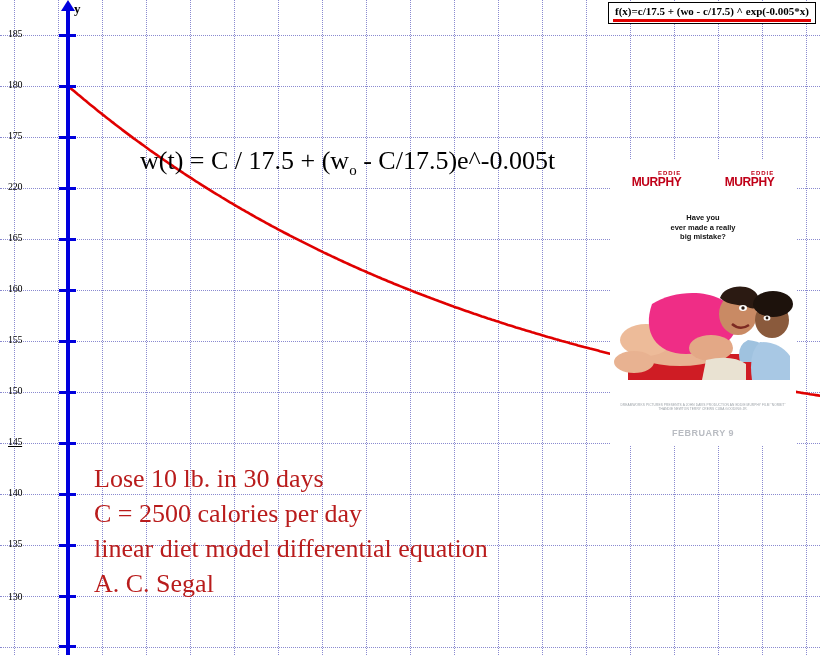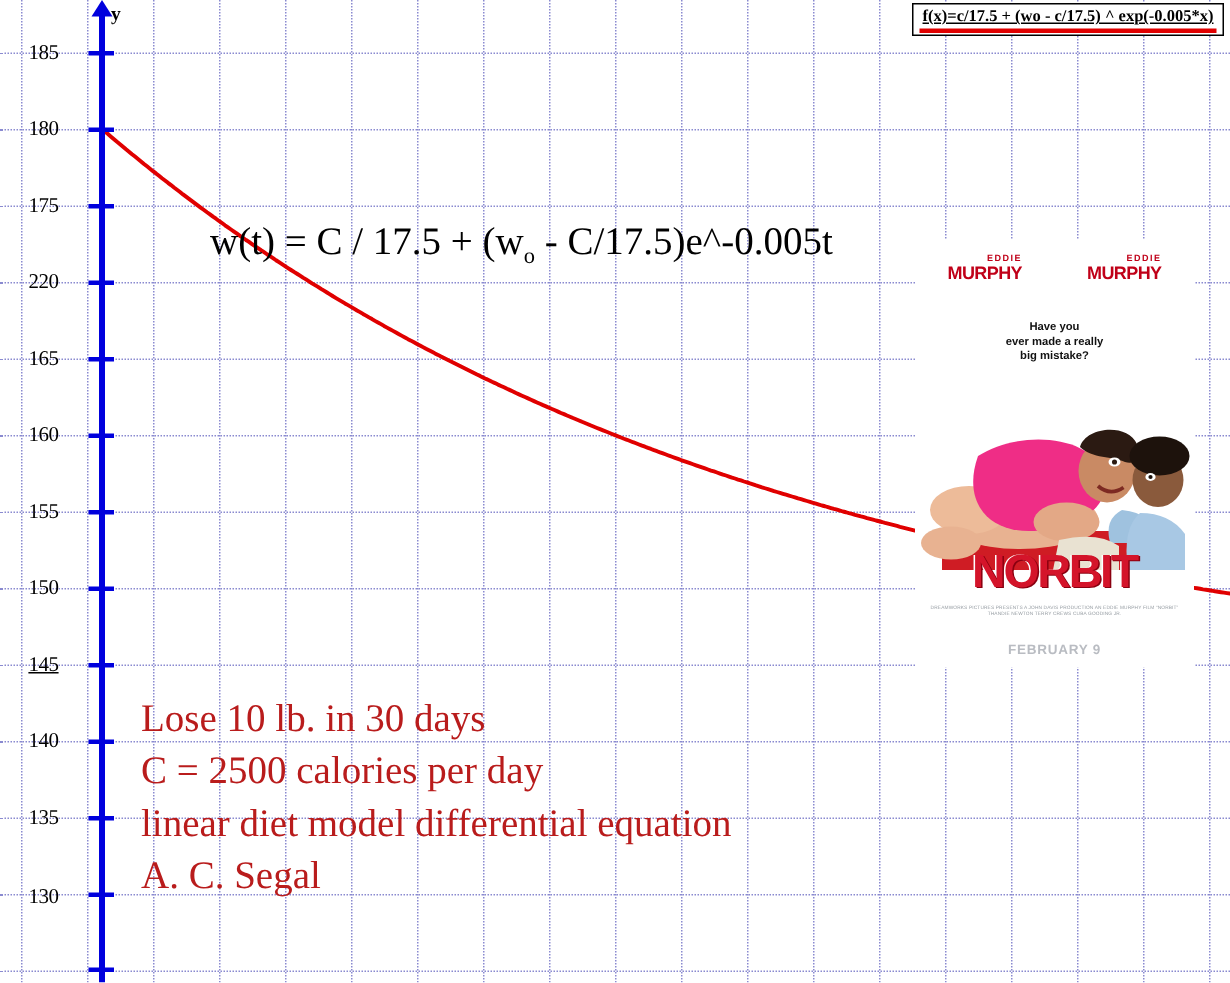--- a/index.html
+++ b/index.html
@@ -14,34 +14,34 @@
   .gl.h{left:0;width:820px;height:0;border-top:1px dotted #8a8ad0;}
 
   
   .axis-y{position:absolute;left:66px;top:8px;width:4px;height:647px;background:#0000dd;}
   .axis-arrow{position:absolute;left:61px;top:0px;width:0;height:0;
       border-left:7px solid transparent;border-right:7px solid transparent;
       border-bottom:11px solid #0000dd;}
   .axis-y-label{position:absolute;left:74px;top:1px;font-size:13px;font-weight:bold;
       font-family:"Liberation Serif",serif;color:#000;}
   .tick{position:absolute;width:17px;height:3px;background:#0000dd;left:59px;}
-  .ticklabel{position:absolute;right:0;text-align:center;width:42px;
-      font-size:14px;color:#000;font-family:"Liberation Serif",serif;
+  .ticklabel{position:absolute;right:0;text-align:left;width:42px;
+      font-size:10px;color:#000;font-family:"Liberation Serif",serif;
       letter-spacing:-0.3px;}
   .xtick{position:absolute;left:59px;width:17px;height:3px;background:#0000dd;}
 
   
   .plot{position:absolute;left:0;top:0;width:820px;height:655px;}
 
   
   .legend{position:absolute;left:608px;top:2px;width:208px;
       border:1px solid #000;background:#fff;box-sizing:border-box;
       padding:2px 3px 0 3px;}
   .legend-text{font-family:"Liberation Serif",serif;font-size:11px;font-weight:bold;
-      color:#000;white-space:nowrap;text-align:center;line-height:13px;text-decoration:underline;}
+      color:#000;white-space:nowrap;text-align:center;line-height:13px;}
   .legend-rule{height:3px;background:#e00000;margin:1px 1px 1px 1px;}
 
   
   .equation{position:absolute;left:140px;top:146px;font-size:26px;color:#000;
       font-family:"Liberation Serif",serif;white-space:nowrap;}
   .equation sub{font-size:15px;}
 
   
   .notes{position:absolute;left:94px;top:461px;font-family:"Liberation Serif",serif;
       color:#b91c1c;}
@@ -192,19 +192,18 @@
         <path d="M138 72 q22 2 26 22 l-34 0 q-4 -16 8 -22 Z" fill="#9fc2df"></path>
         <ellipse cx="162" cy="52" rx="17" ry="18" fill="#8a5a3c"></ellipse>
         <ellipse cx="163" cy="36" rx="20" ry="13" fill="#1d120c"></ellipse>
         <ellipse cx="157" cy="50" rx="3.4" ry="2.6" fill="#fff"></ellipse>
         <ellipse cx="157" cy="50" rx="1.4" ry="1.4" fill="#1d120c"></ellipse>
         <path d="M150 74 q20 0 30 14 l0 24 -38 0 q-4 -28 8 -38 Z" fill="#a8c8e4"></path>
         <path d="M96 92 q26 -6 40 4 l0 16 -44 0 Z" fill="#e9e2d2"></path>
         <ellipse cx="24" cy="94" rx="20" ry="11" fill="#e8b291"></ellipse>
       </svg>
 
-      <div class="p-title">NORBIT</div>
       <div class="p-credits">DREAMWORKS PICTURES PRESENTS A JOHN DAVIS PRODUCTION AN EDDIE MURPHY FILM “NORBIT” THANDIE NEWTON TERRY CREWS CUBA GOODING JR.</div>
       <div class="p-date">FEBRUARY 9</div>
     </div>
   </div>
 
 </div>
 
 </body></html>

